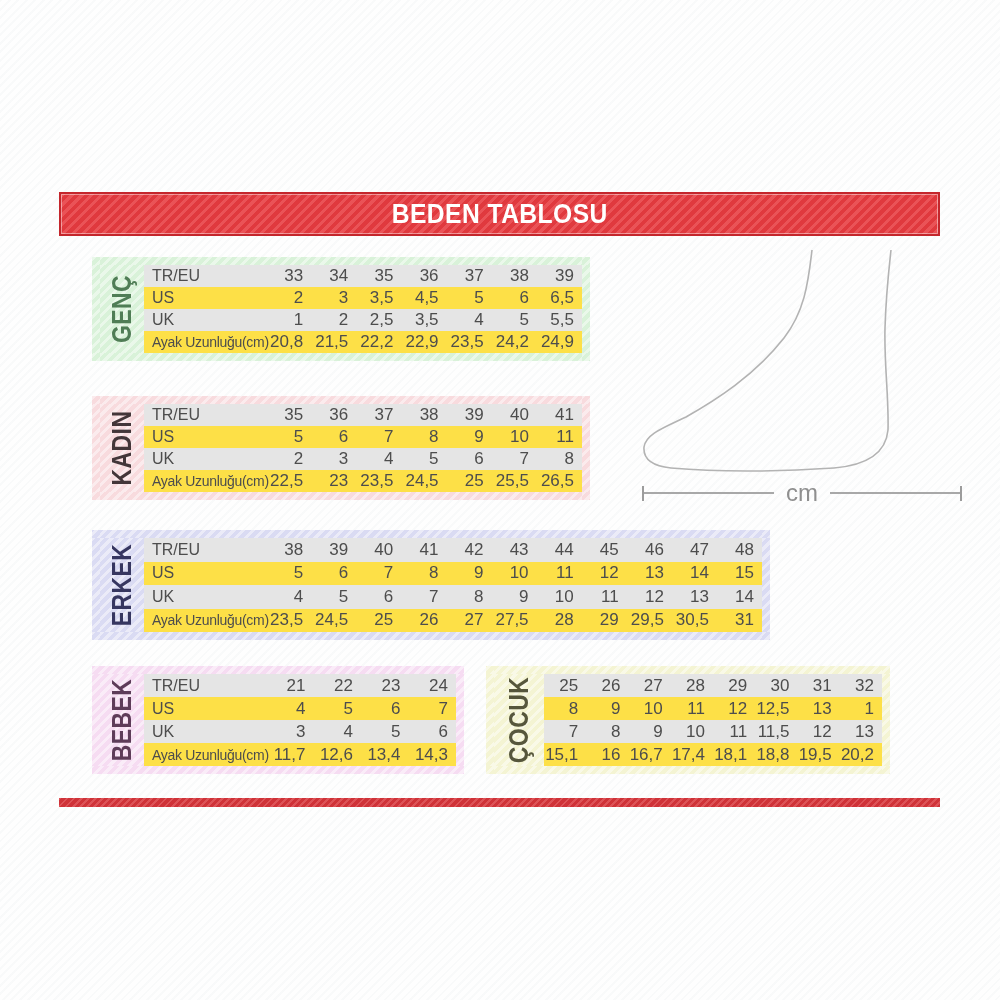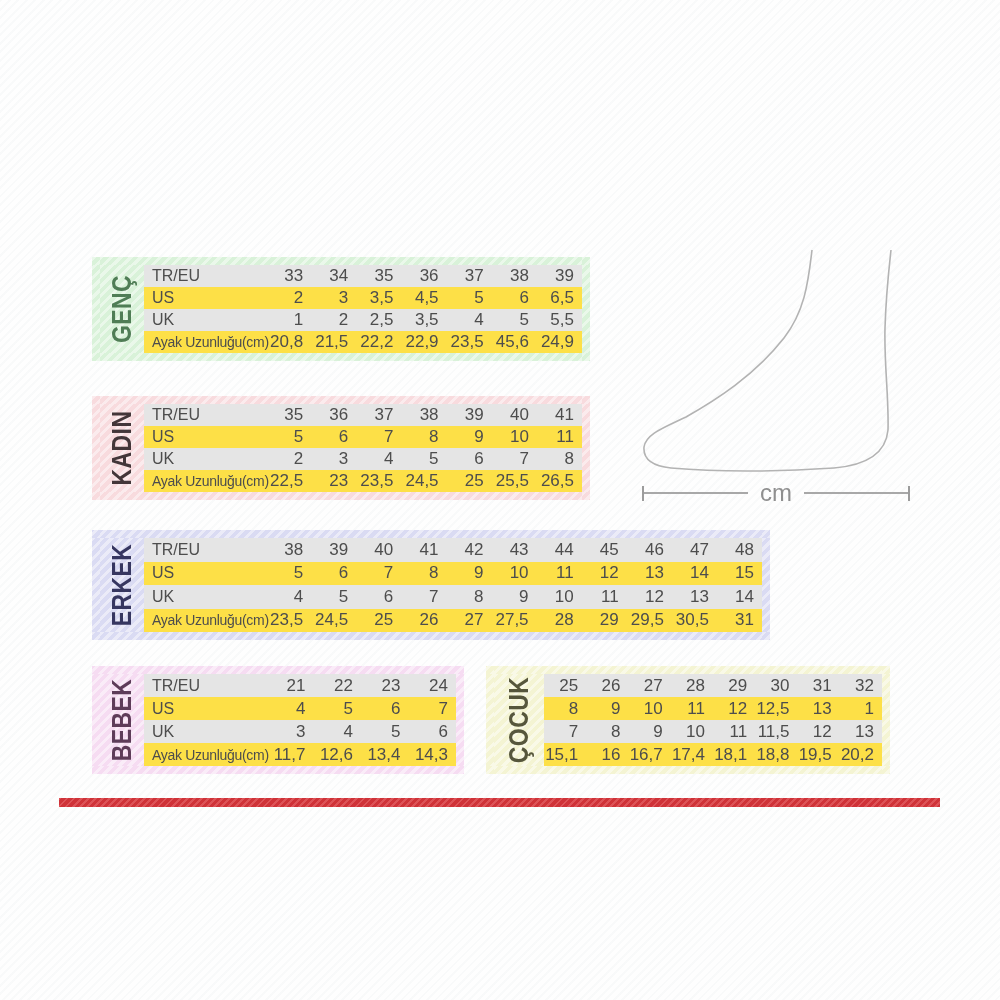--- a/index.html
+++ b/index.html
@@ -79,21 +79,21 @@
 
   
   .info-text {
     position: absolute; left: 628px; top: 267px; width: 196px;
     font-size: 17px; line-height: 21px; color: #9a9a9a;
   }
   .foot-illustration {
     position: absolute; left: 638px; top: 250px; width: 275px; height: 228px;
   }
   .measure-line {
-    position: absolute; left: 642px; top: 483px; width: 268px; height: 20px;
+    position: absolute; left: 642px; top: 483px; width: 320px; height: 20px;
     display: flex; align-items: center;
   }
   .measure-line .tick { width: 2px; height: 15px; background: #9c9c9c; flex: 0 0 2px; }
   .measure-line .seg  { height: 2px; background: #a8a8a8; flex: 1 1 auto; }
   .measure-line .cm-label {
     flex: 0 0 auto; margin: 0 12px;
     font-size: 24px; color: #8f8f8f; line-height: 18px;
   }
 
   
@@ -102,20 +102,23 @@
     background:
       repeating-linear-gradient(135deg, rgba(255,255,255,0.15) 0 2px, rgba(0,0,0,0.04) 2px 5px),
       #d7343a;
   }
 </style>
 </head>
 <body>
 
 <div class="page">
 
+  <div class="header-bar" style="--bar: #e73b40; --barBorder: #c4262c;">
+    <span class="header-title">BEDEN TABLOSU</span>
+  </div>
 
   <div class="size-table" style="left: 92px; top: 257px; width: 498px; height: 104px; --frame: #d9f2d9; --labelColor: #4f7d55;">
     <div class="v-label-cell">
       <span class="v-label">GENÇ</span>
     </div>
     <div class="rows">
         <div class="trow shade">
           <span class="rlabel">TR/EU</span>
           <span class="cell">33</span>
           <span class="cell">34</span>
@@ -145,21 +148,21 @@
           <span class="cell">5</span>
           <span class="cell">5,5</span>
         </div>
         <div class="trow">
           <span class="rlabel small">Ayak Uzunluğu(cm)</span>
           <span class="cell">20,8</span>
           <span class="cell">21,5</span>
           <span class="cell">22,2</span>
           <span class="cell">22,9</span>
           <span class="cell">23,5</span>
-          <span class="cell">45,6</span>
+          <span class="cell">24,2</span>
           <span class="cell">24,9</span>
         </div>
       </div>
   </div>
 
   <div class="size-table" style="left: 92px; top: 396px; width: 498px; height: 104px; --frame: #f8dbde; --labelColor: #433639;">
     <div class="v-label-cell">
       <span class="v-label">KADIN</span>
     </div>
     <div class="rows">

